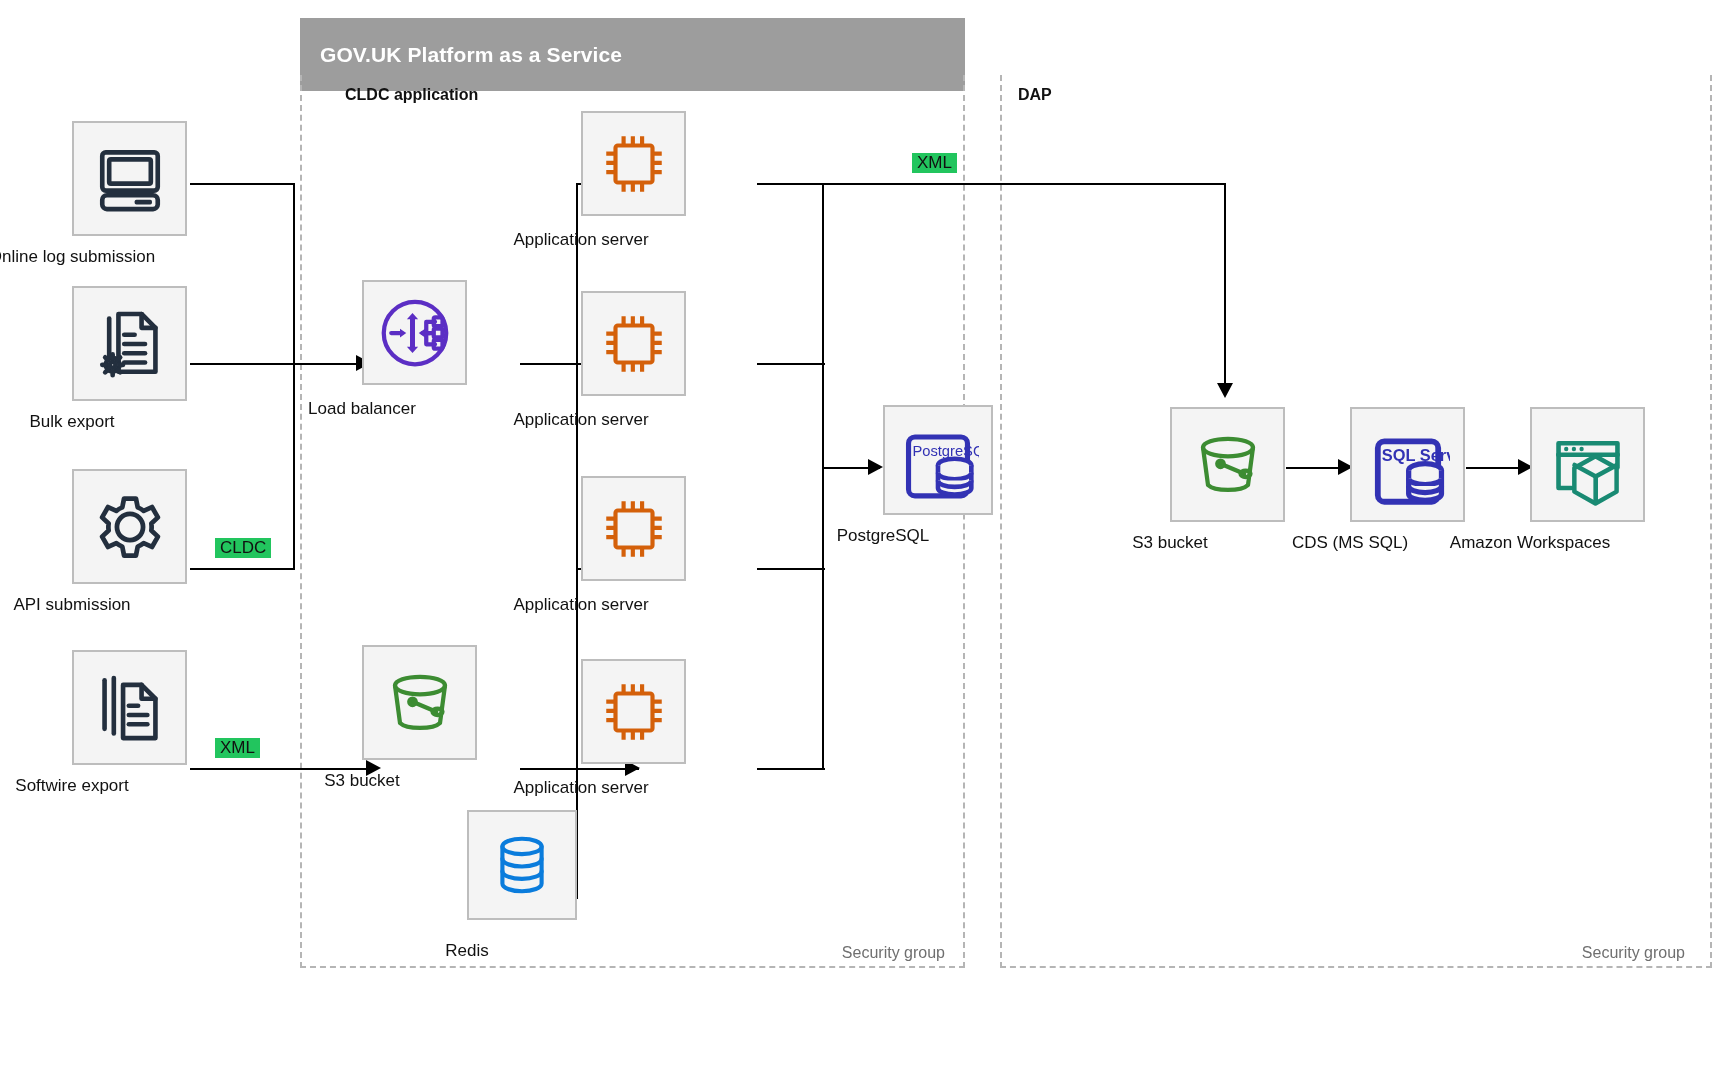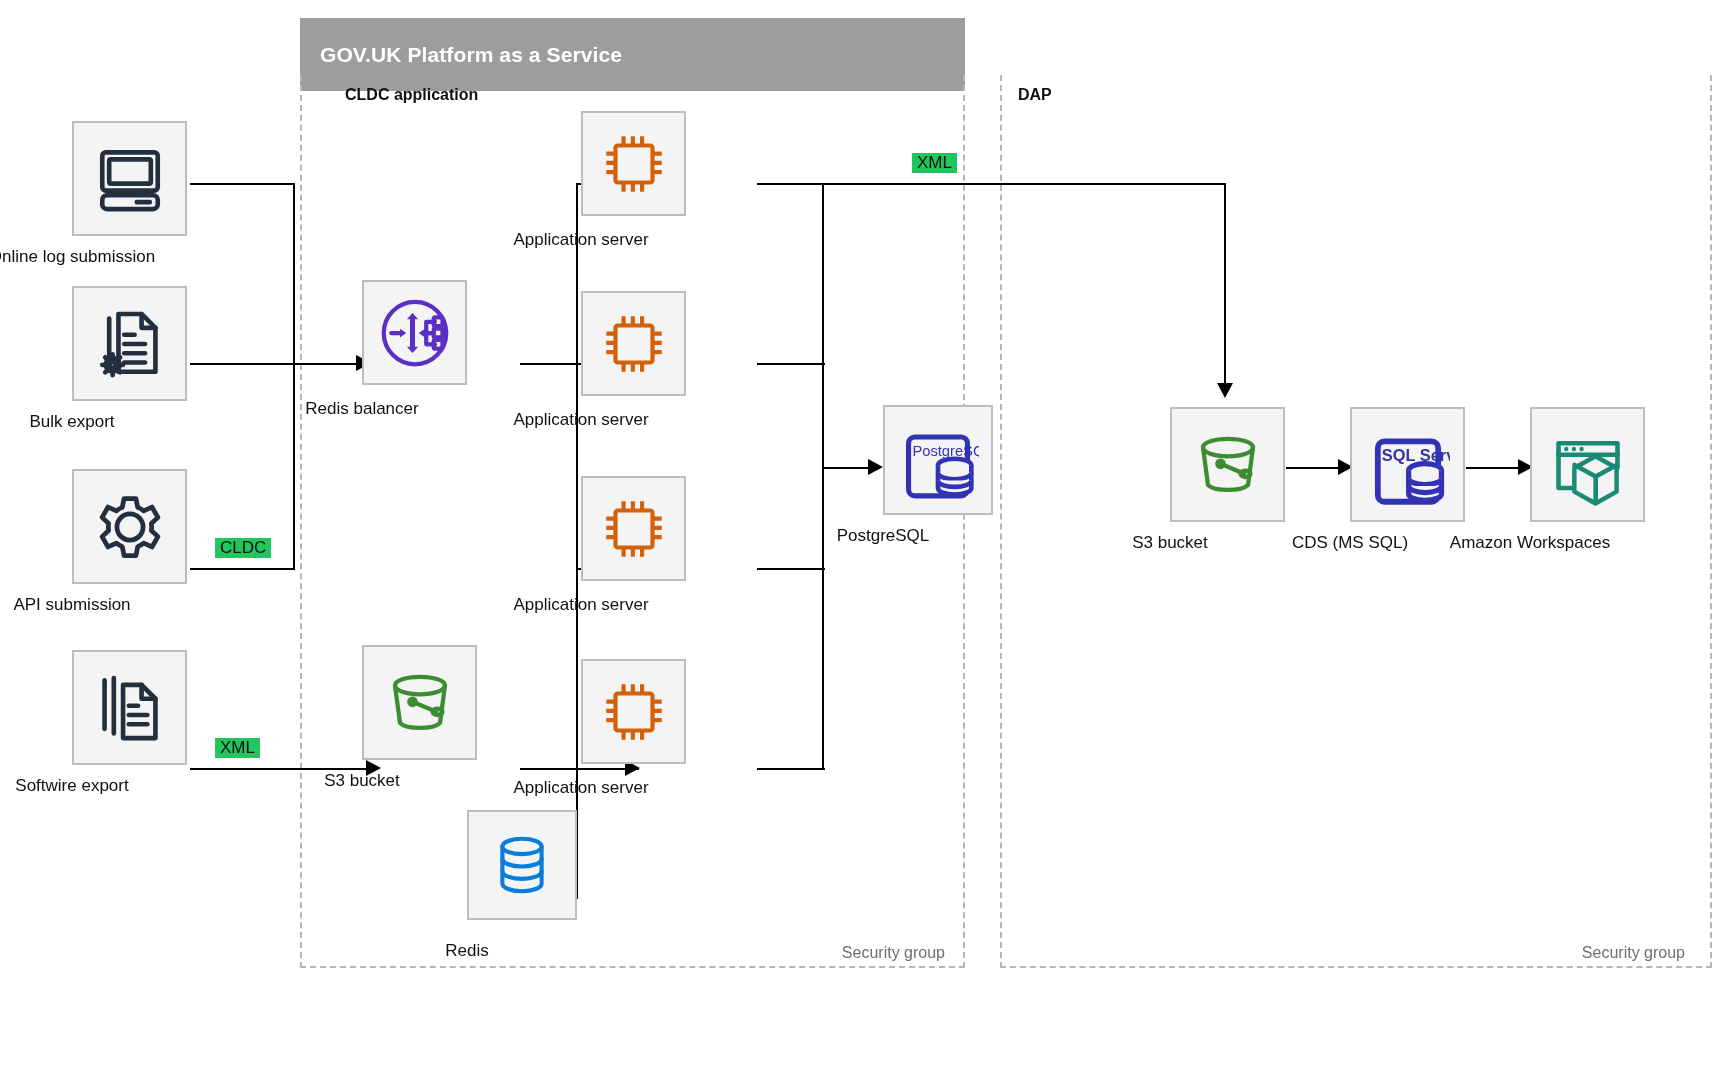--- a/index.html
+++ b/index.html
@@ -260,21 +260,21 @@
           <path d="M35 32 l5 -3.5 v7 z" fill="#5b2ec4" stroke="none"></path>
           <path d="M41 32 h5"></path>
           <path d="M41 32 v-9 h7"></path>
           <path d="M41 32 v9 h7"></path>
           <rect x="47" y="19.5" width="7" height="7" rx="1.2"></rect>
           <rect x="47" y="28.5" width="7" height="7" rx="1.2"></rect>
           <rect x="47" y="37.5" width="7" height="7" rx="1.2"></rect>
         </svg>
       </span>
     </div>
-    <div class="caption">Redis balancer</div>
+    <div class="caption">Load balancer</div>
   </div>
 
   <div class="node" style="left:581px; top:111px;">
     <div class="tile">
       <span>
         <svg width="74" height="74" viewBox="0 0 64 64" fill="none" stroke="#d4600a" stroke-width="3.6" stroke-linecap="butt">
           <rect x="16" y="16" width="32" height="32" rx="2"></rect>
           <path d="M23 16 V8 M31 16 V8 M39 16 V8 M23 48 v8 M31 48 v8 M39 48 v8 M16 23 H8 M16 31 H8 M16 39 H8 M48 23 h8 M48 31 h8 M48 39 h8"></path>
         </svg>
       </span>

